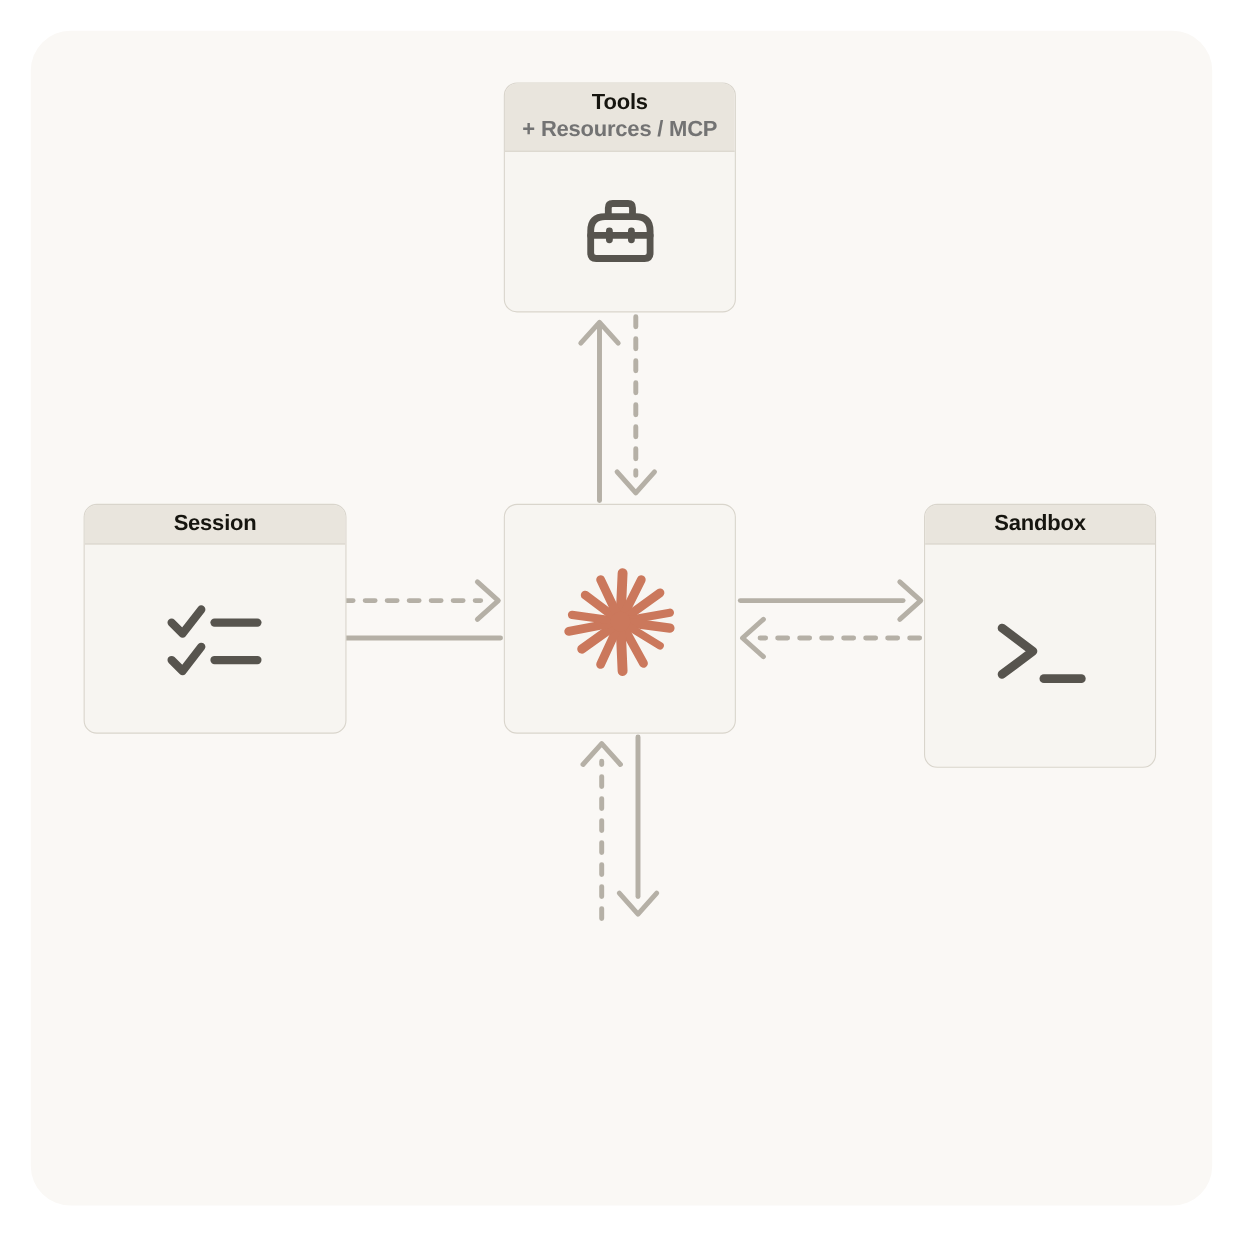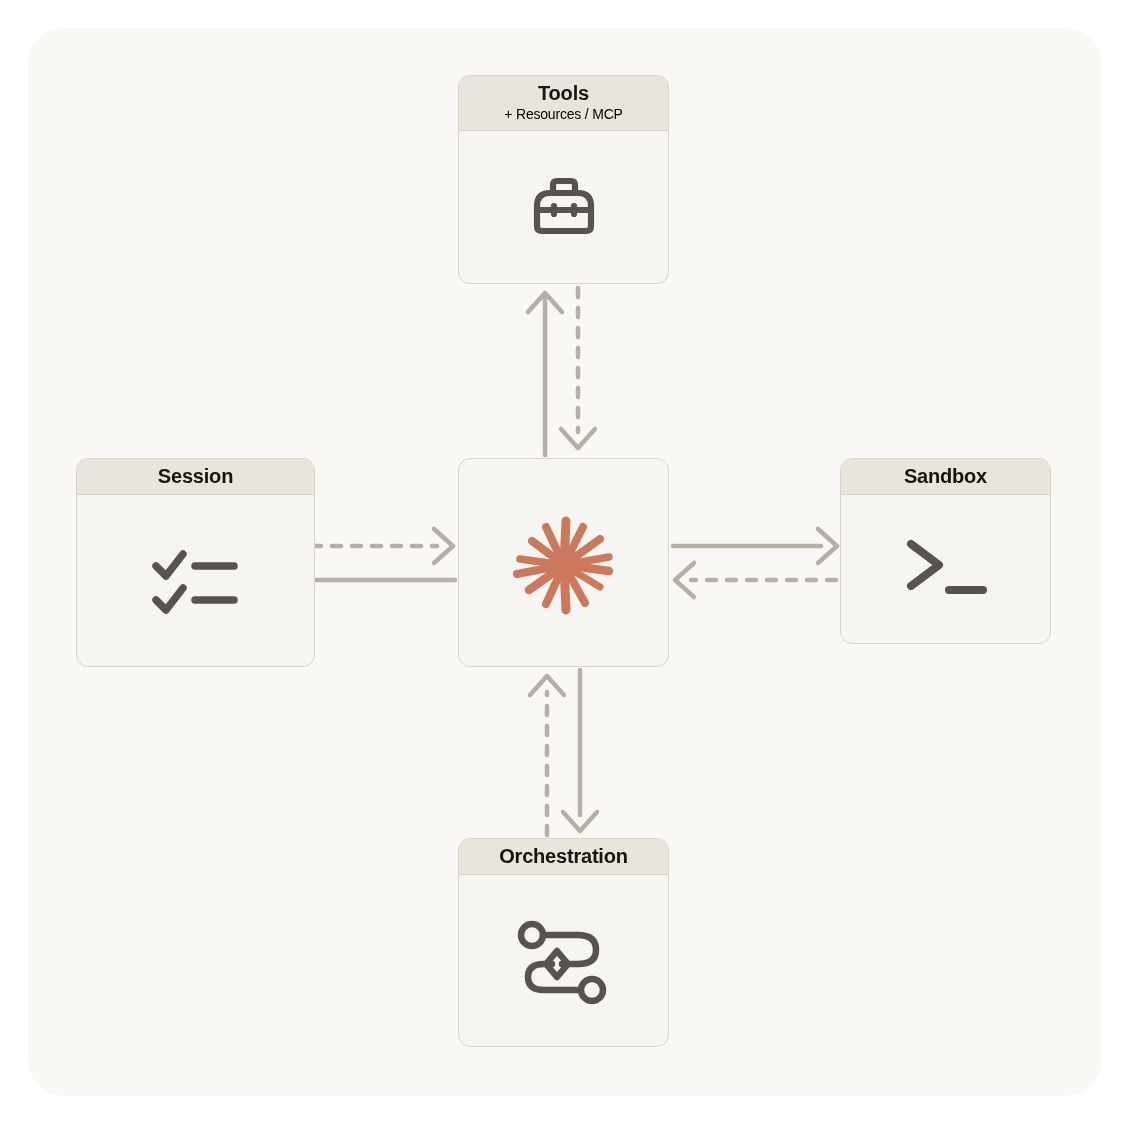--- a/index.html
+++ b/index.html
@@ -56,40 +56,40 @@
   }
   .node-title {
     font-size: 20px;
     font-weight: bold;
     color: #16150F;
     letter-spacing: -0.2px;
     line-height: 1.12;
     white-space: nowrap;
   }
   .node-subtitle {
-    font-size: 14px;
-    font-weight: normal;
-    color: #000000;
+    font-size: 20px;
+    font-weight: bold;
+    color: #737373;
     letter-spacing: -0.2px;
     line-height: 1.2;
     margin-top: 2px;
     white-space: nowrap;
   }
   .node-body {
     flex: 1 1 auto;
     display: flex;
     align-items: center;
     justify-content: center;
   }
 
   
   #node-tools        { left: 458px; top: 75px;  width: 211px; height: 209px; }
   #node-harness      { left: 458px; top: 458px; width: 211px; height: 209px; }
   #node-session      { left: 76px;  top: 458px; width: 239px; height: 209px; }
-  #node-sandbox      { left: 840px; top: 458px; width: 211px; height: 186px; }
+  #node-sandbox      { left: 840px; top: 458px; width: 211px; height: 240px; }
   #node-orchestration{ left: 458px; top: 838px; width: 211px; height: 209px; }
 
   
   #connectors {
     position: absolute;
     left: 0; top: 0;
     width: 1130px;
     height: 1122px;
     pointer-events: none;
   }
@@ -210,33 +210,14 @@
       <div class="node-title">Sandbox</div>
     </div>
     <div class="node-body">
       <svg width="90" height="70" viewBox="0 0 90 70" fill="none" stroke="#57544E" stroke-width="8" stroke-linecap="round" stroke-linejoin="round">
         <path d="M10,10 L38,31 L10,52"></path>
         <path d="M48,56 L82,56"></path>
       </svg>
     </div>
   </div>
 
-  <div class="node" id="node-orchestration">
-    <div class="node-header">
-      <div class="node-title">Orchestration</div>
-    </div>
-    <div class="node-body">
-      <svg width="96" height="86" viewBox="0 0 96 86" fill="none" stroke="#57544E" stroke-width="6.5" stroke-linecap="round" stroke-linejoin="round">
-
-        <circle cx="16" cy="17" r="11"></circle>
-
-        <path d="M27,17 L62,17 Q80,17 80,32 Q80,46 62,46 L46,46"></path>
-
-        <path d="M36,46 L28,46 Q12,46 12,59 Q12,72 28,72 L62,72"></path>
-
-        <circle cx="76" cy="72" r="11"></circle>
-
-        <path d="M46,46 L57,33 L68,46 L57,59 Z" transform="translate(-16,0)"></path>
-      </svg>
-    </div>
-  </div>
 
 </div>
 
 </body></html>

